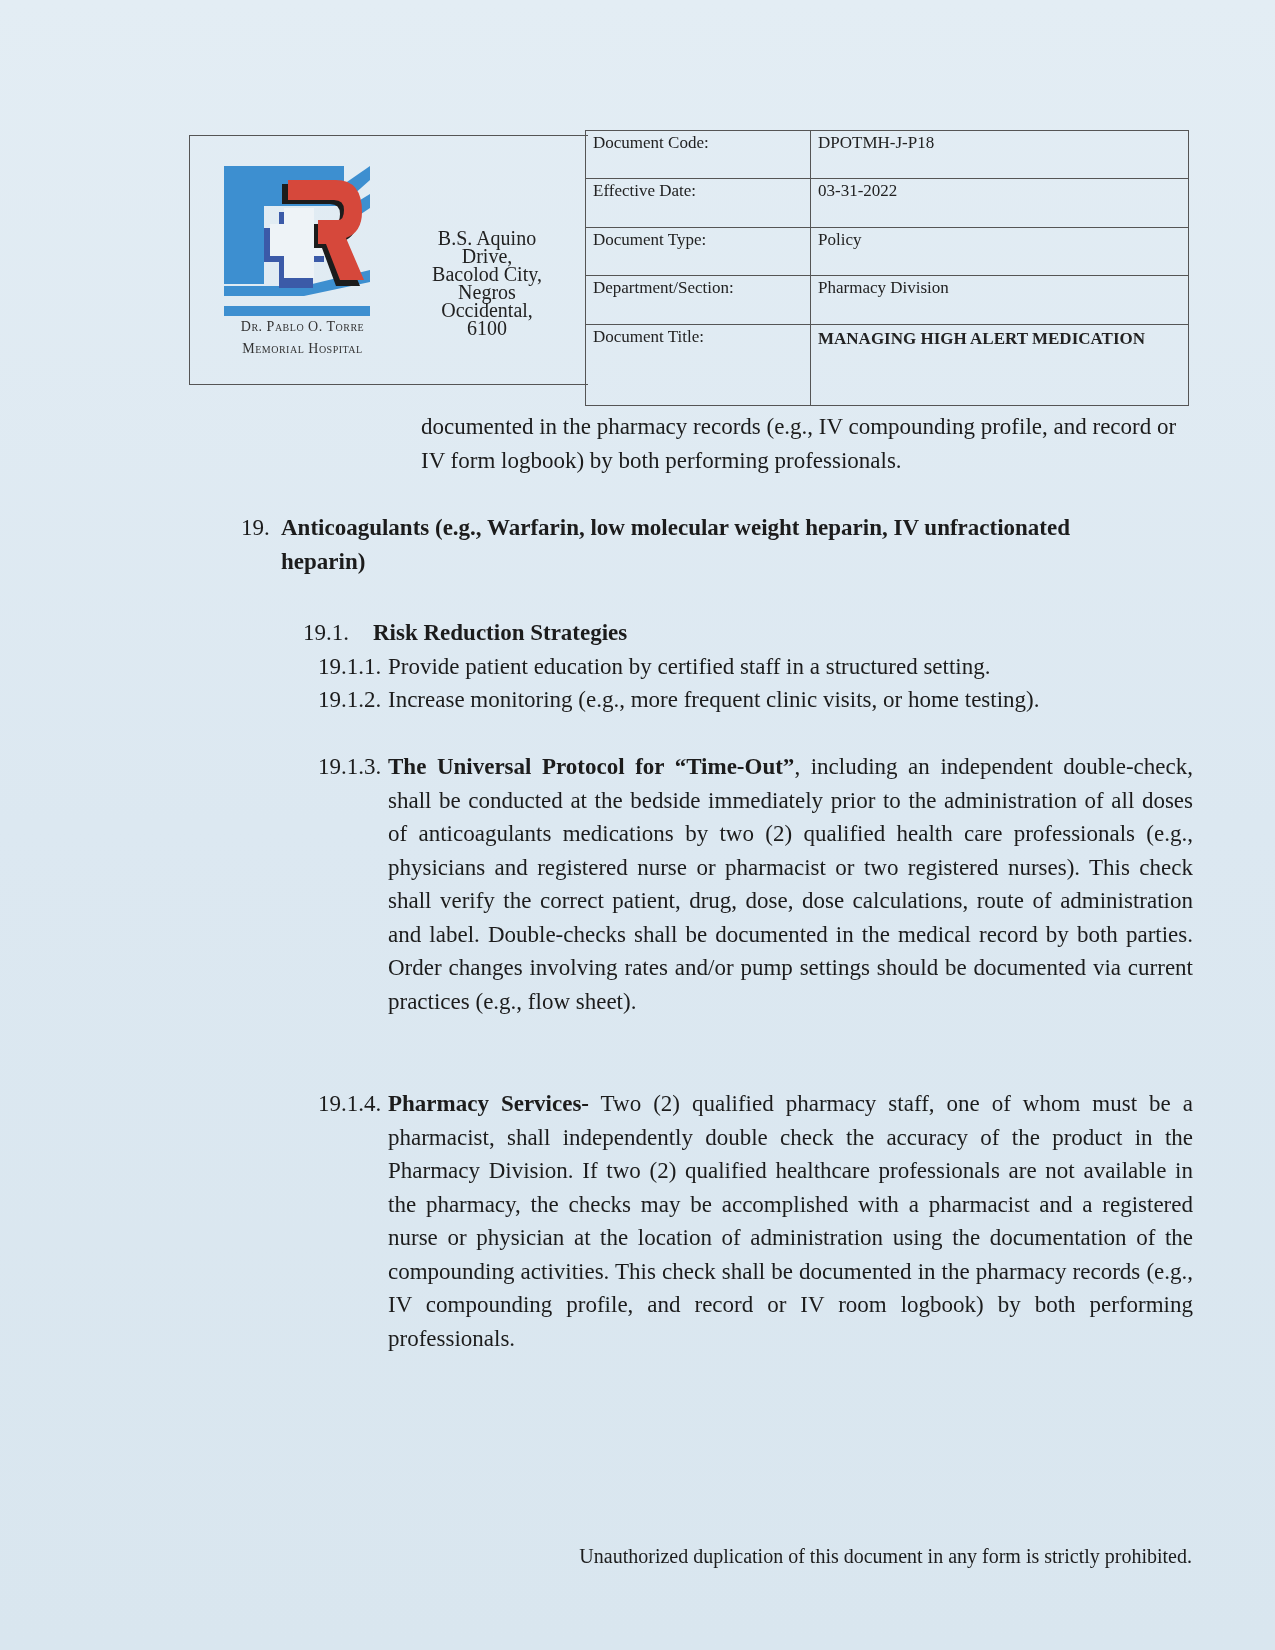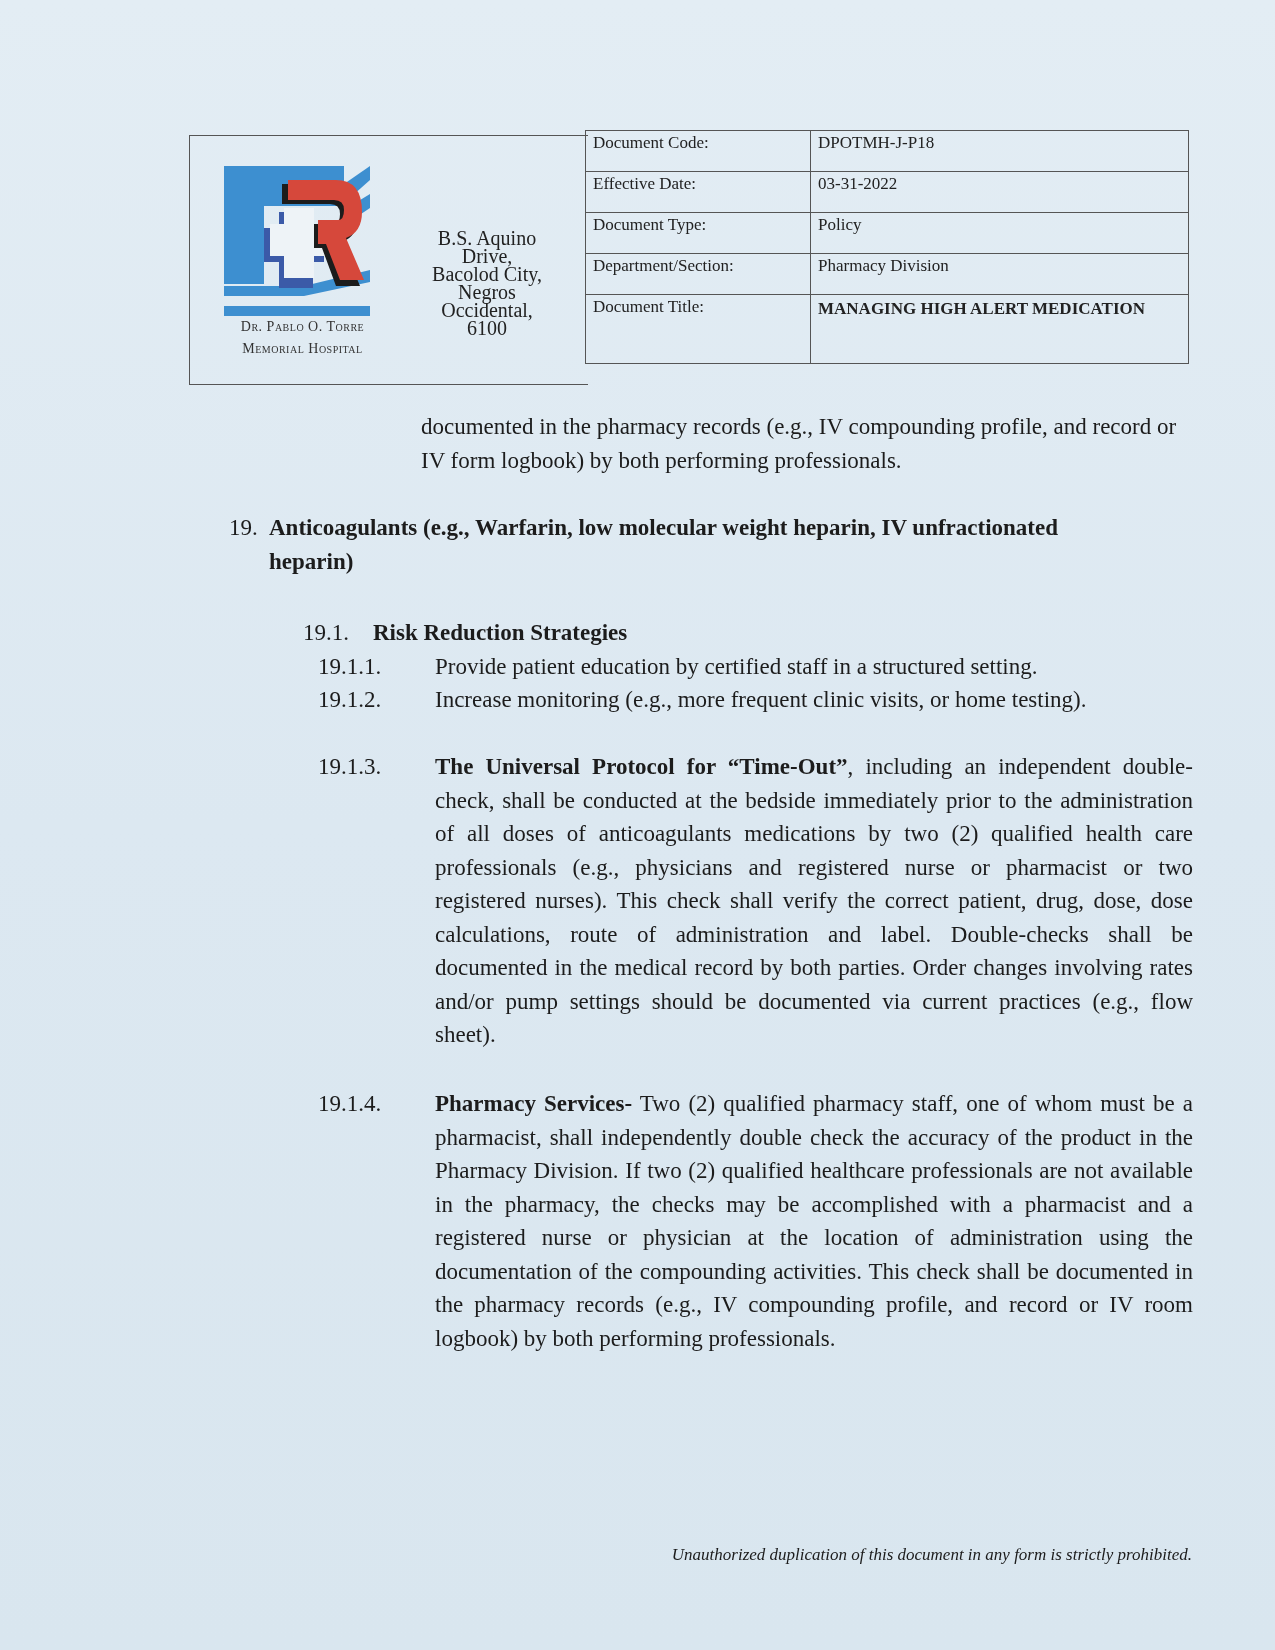--- a/index.html
+++ b/index.html
@@ -23,44 +23,44 @@
   .hospital-name {
     position:absolute; left:0; top:180px; width:225px; text-align:center;
     font-size:14px; line-height:22px; letter-spacing:0.5px; color:#333;
     font-variant:small-caps;
   }
   .address {
     position:absolute; left:222px; top:93px; width:150px; text-align:center;
     font-size:20px; line-height:18px; color:#222;
   }
   .meta-table {
-    position:absolute; left:585px; top:130px; width:604px; height:234px;
+    position:absolute; left:585px; top:130px; width:604px; height:276px;
     border-collapse:collapse; font-size:17px;
   }
   .meta-table td {
     border:1px solid #555; padding:2px 7px; vertical-align:top; color:#222;
   }
   .meta-table td.k { width:210px; }
   .meta-table tr { height:37px; }
   .meta-table tr.last { height:62px; }
   .meta-table td.title-val { font-weight:bold; line-height:24px; }
 
   .body-text { position:absolute; font-size:23px; line-height:33.5px; color:#1c1c1c; }
   .p-cont { left:421px; top:410px; width:768px; }
-  .h19 { left:229px; top:511px; width:960px; font-weight:bold; }
+  .h19 { left:241px; top:511px; width:960px; font-weight:bold; }
   .h19 .num { font-weight:normal; display:inline-block; width:40px; }
   .h19 .cont { display:block; padding-left:40px; }
   .h191 { left:273px; top:616px; font-weight:bold;margin-left:30px; }
   .h191 .num { font-weight:normal; display:inline-block; width:70px; }
   .item { position:absolute; left:318px; width:875px; font-size:23px; line-height:33.5px; }
   .item .num { position:absolute; left:0; top:0; }
-  .item .txt { margin-left:117px; text-align:justify; display:block; }
+  .item .txt { margin-left:70px; text-align:justify; display:block; }
   .item b { font-weight:bold; }
   .footer {
-    position:absolute; right:83px; top:1545px; font-size:17px; color:#1c1c1c;font-style:italic;
+    position:absolute; right:83px; top:1545px; font-size:20px; color:#1c1c1c;
   }
 </style>
 </head>
 <body>
 
 <div class="page">
 
   <div class="header">
     <svg class="logo" viewBox="0 0 146 150">
       <rect x="0" y="0" width="120" height="40" fill="#3d8fd0"></rect>

